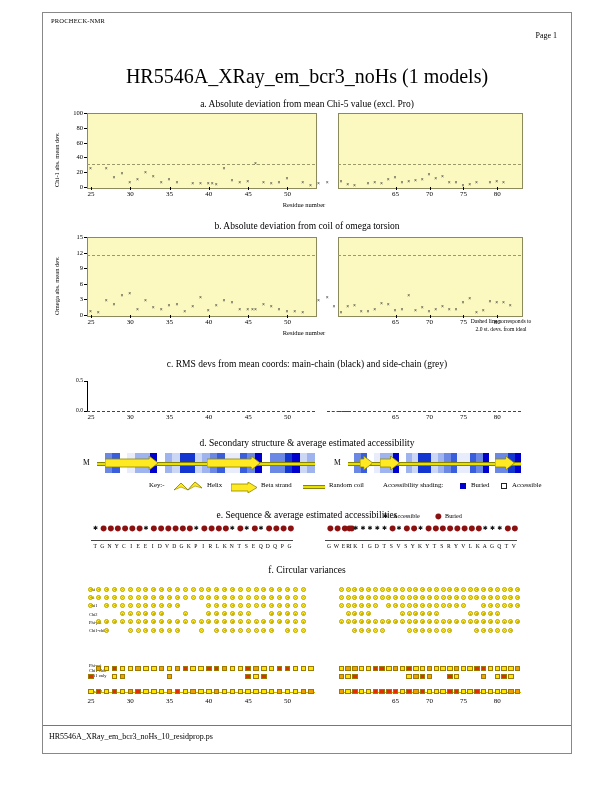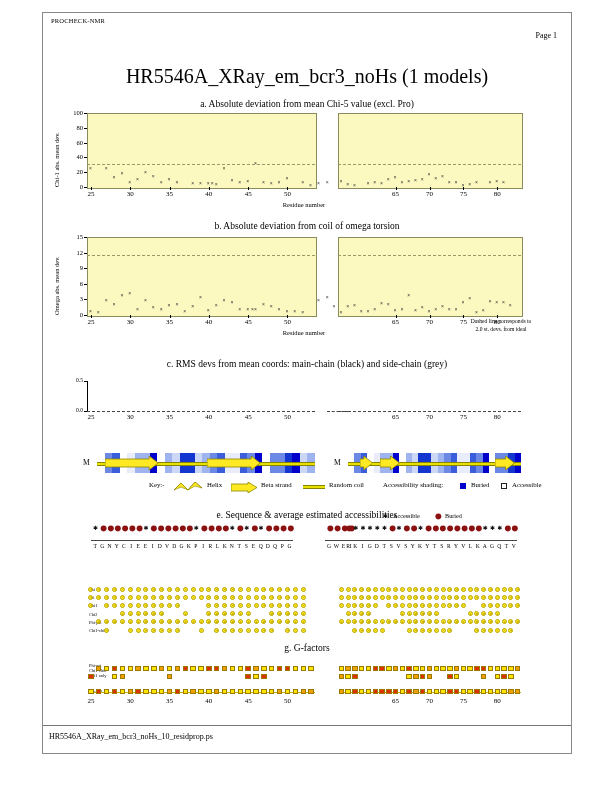--- a/index.html
+++ b/index.html
@@ -272,20 +272,21 @@
       <div class="xtick" style="left:117.55172413793103px;top:400px;">35</div>
       <div class="xtick" style="left:156.86206896551724px;top:400px;">40</div>
       <div class="xtick" style="left:196.17241379310343px;top:400px;">45</div>
       <div class="xtick" style="left:235.48275862068965px;top:400px;">50</div>
       <div class="xtick" style="left:343.6111111111111px;top:400px;">65</div>
       <div class="xtick" style="left:377.5px;top:400px;">70</div>
       <div class="xtick" style="left:411.3888888888889px;top:400px;">75</div>
       <div class="xtick" style="left:445.27777777777777px;top:400px;">80</div>
     </div>
 
+  <div class="sec-title" style="top:425px">d. Secondary structure &amp; average estimated accessibility</div>
   <div id="plotD">
       <div class="ssblock" style="left:54px;top:440px;width:218px;">
         <div class="sscell" style="left:0px;width:7.9172413793103456px;background:#ffffff;"></div>
         <div class="sscell" style="left:7.517241379310345px;width:7.9172413793103456px;background:#6b88e4;"></div>
         <div class="sscell" style="left:15.03448275862069px;width:7.9172413793103456px;background:#3a5ddb;"></div>
         <div class="sscell" style="left:22.551724137931036px;width:7.9172413793103456px;background:#ffffff;"></div>
         <div class="sscell" style="left:30.06896551724138px;width:7.9172413793103456px;background:#e8ecfb;"></div>
         <div class="sscell" style="left:37.58620689655173px;width:7.9172413793103456px;background:#9fb4ee;"></div>
         <div class="sscell" style="left:45.10344827586207px;width:7.9172413793103456px;background:#9fb4ee;"></div>
         <div class="sscell" style="left:52.62068965517241px;width:7.9172413793103456px;background:#0000cc;"></div>
@@ -495,20 +496,21 @@
       <div class="seqchar" style="left:445.6px;top:530px;">G</div>
       <div class="seqdot" style="left: 454.2px; top: 512px; color: rgb(17, 17, 17);">✱</div>
       <div class="seqchar" style="left:452.80000000000007px;top:530px;">Q</div>
       <div class="seqdot" style="left: 461.4px; top: 512px; color: rgb(139, 16, 16);">⬤</div>
       <div class="seqchar" style="left:460px;top:530px;">T</div>
       <div class="seqdot" style="left: 468.6px; top: 512px; color: rgb(139, 16, 16);">⬤</div>
       <div class="seqchar" style="left:467.20000000000005px;top:530px;">V</div>
       <div class="seqrule" style="left:301px;top:527px;width:172.8px;"></div>
     </div>
 
+  <div class="sec-title" style="top:552px">f. Circular variances</div>
   <div id="plotF">
       <div class="rowlab" style="left:46px;top:574px;">Phi</div>
       <div class="rowlab" style="left:46px;top:582.2px;">Psi</div>
       <div class="rowlab" style="left:46px;top:590.4px;">Chi1</div>
       <div class="rowlab" style="left:46px;top:598.6px;">Chi2</div>
       <div class="rowlab" style="left:46px;top:606.8px;">Phi-psi</div>
       <div class="rowlab" style="left:46px;top:615px;">Chi1-chi2</div>
       <div class="circ" style="left:45.43103448275862px;top:573.5px;"></div>
       <div class="circ" style="left:53.29310344827586px;top:573.5px;"></div>
       <div class="circ" style="left:61.1551724137931px;top:573.5px;"></div>
@@ -787,21 +789,20 @@
       <div class="circ" style="left:397.55555555555554px;top:614.5px;"></div>
       <div class="circ" style="left:404.33333333333337px;top:614.5px;"></div>
       <div class="circ" style="left:431.44444444444446px;top:614.5px;"></div>
       <div class="circ" style="left:438.22222222222223px;top:614.5px;"></div>
       <div class="circ" style="left:445px;top:614.5px;"></div>
       <div class="circ" style="left:451.77777777777777px;top:614.5px;"></div>
       <div class="circ" style="left:458.55555555555554px;top:614.5px;"></div>
       <div class="circ" style="left:465.33333333333337px;top:614.5px;"></div>
     </div>
 
-  <div class="sec-title" style="top:630px">g. G-factors</div>
   <div id="plotG">
       <div class="rowlab" style="left:46px;top:650px;">Phi-psi</div>
       <div class="rowlab" style="left:46px;top:655px;">Chi1-chi2</div>
       <div class="rowlab" style="left:46px;top:660px;">Chi1 only</div>
       <div class="rowlab" style="left:46px;top:676px;">Overall</div>
       <div class="sq" style="left:53.093103448275855px;top:653px;background:#f0a000;"></div>
       <div class="sq" style="left:60.9551724137931px;top:653px;background:#ffe400;"></div>
       <div class="sq" style="left:68.81724137931035px;top:653px;background:#e03000;"></div>
       <div class="sq" style="left:76.67931034482758px;top:653px;background:#ffe400;"></div>
       <div class="sq" style="left:84.54137931034482px;top:653px;background:#ffe400;"></div>

